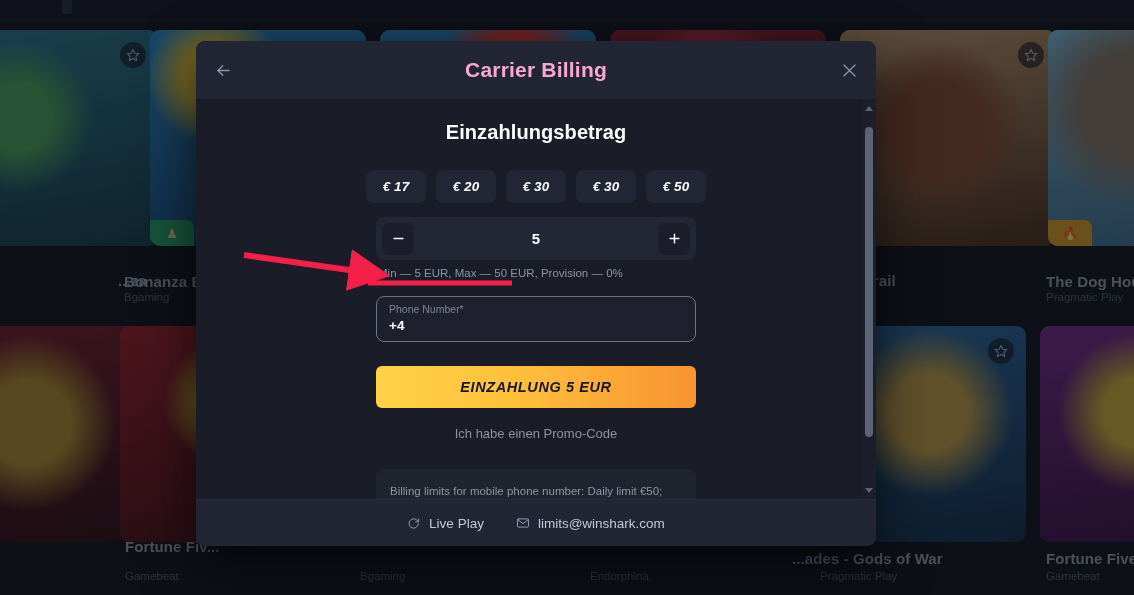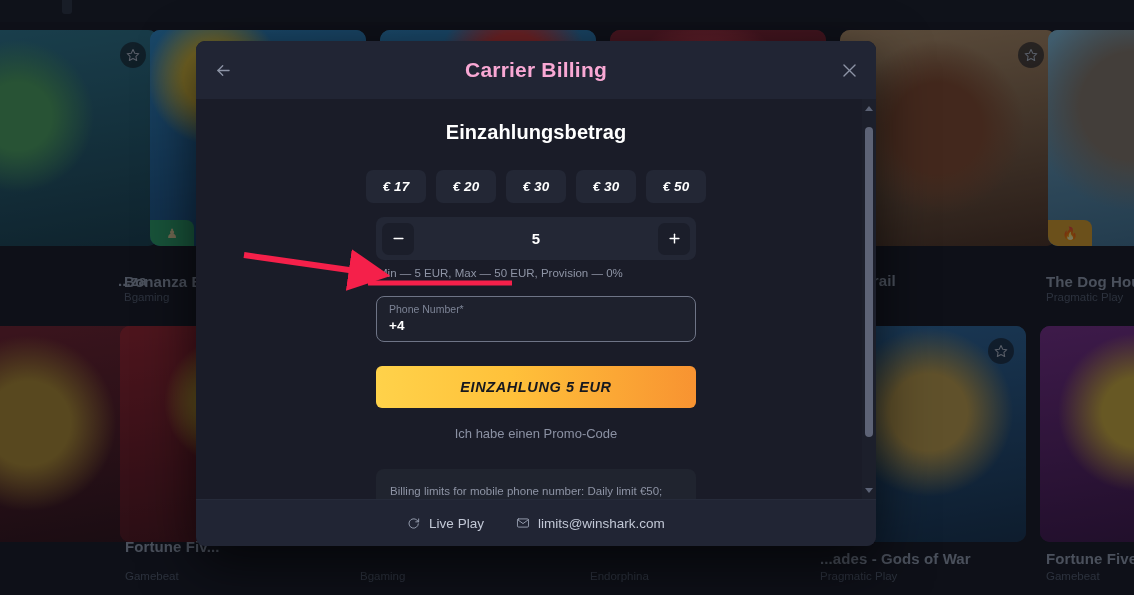--- a/index.html
+++ b/index.html
@@ -239,21 +239,21 @@
           </div>
         </div>
         <div class="tile" style="left:1040px; background:linear-gradient(160deg,#7e2b8e,#3a1145);">
           <div class="tile-art" style="background:radial-gradient(circle at 45% 40%, #d9b33a 0 20%, rgba(0,0,0,0) 45%), linear-gradient(170deg,#7e2b8e,#3a1145);"></div>
         </div>
 
         <div class="tile-title" style="left:125px; top:220px;text-align:center;">Fortune Fiv...</div>
         <div class="tile-prov" style="left:125px; top:252px;">Gamebeat</div>
         <div class="tile-prov" style="left:360px; top:252px;">Bgaming</div>
         <div class="tile-prov" style="left:590px; top:252px;">Endorphina</div>
-        <div class="tile-title" style="left:820px; top:232px;">...ades - Gods of War</div>
+        <div class="tile-title" style="left:792px; top:232px;">...ades - Gods of War</div>
         <div class="tile-prov" style="left:820px; top:252px;">Pragmatic Play</div>
         <div class="tile-title" style="left:1046px; top:232px;">Fortune Five D...</div>
         <div class="tile-prov" style="left:1046px; top:252px;">Gamebeat</div>
       </div>
 
     </div>
 
     <div class="dim"></div>
   </div>
 

